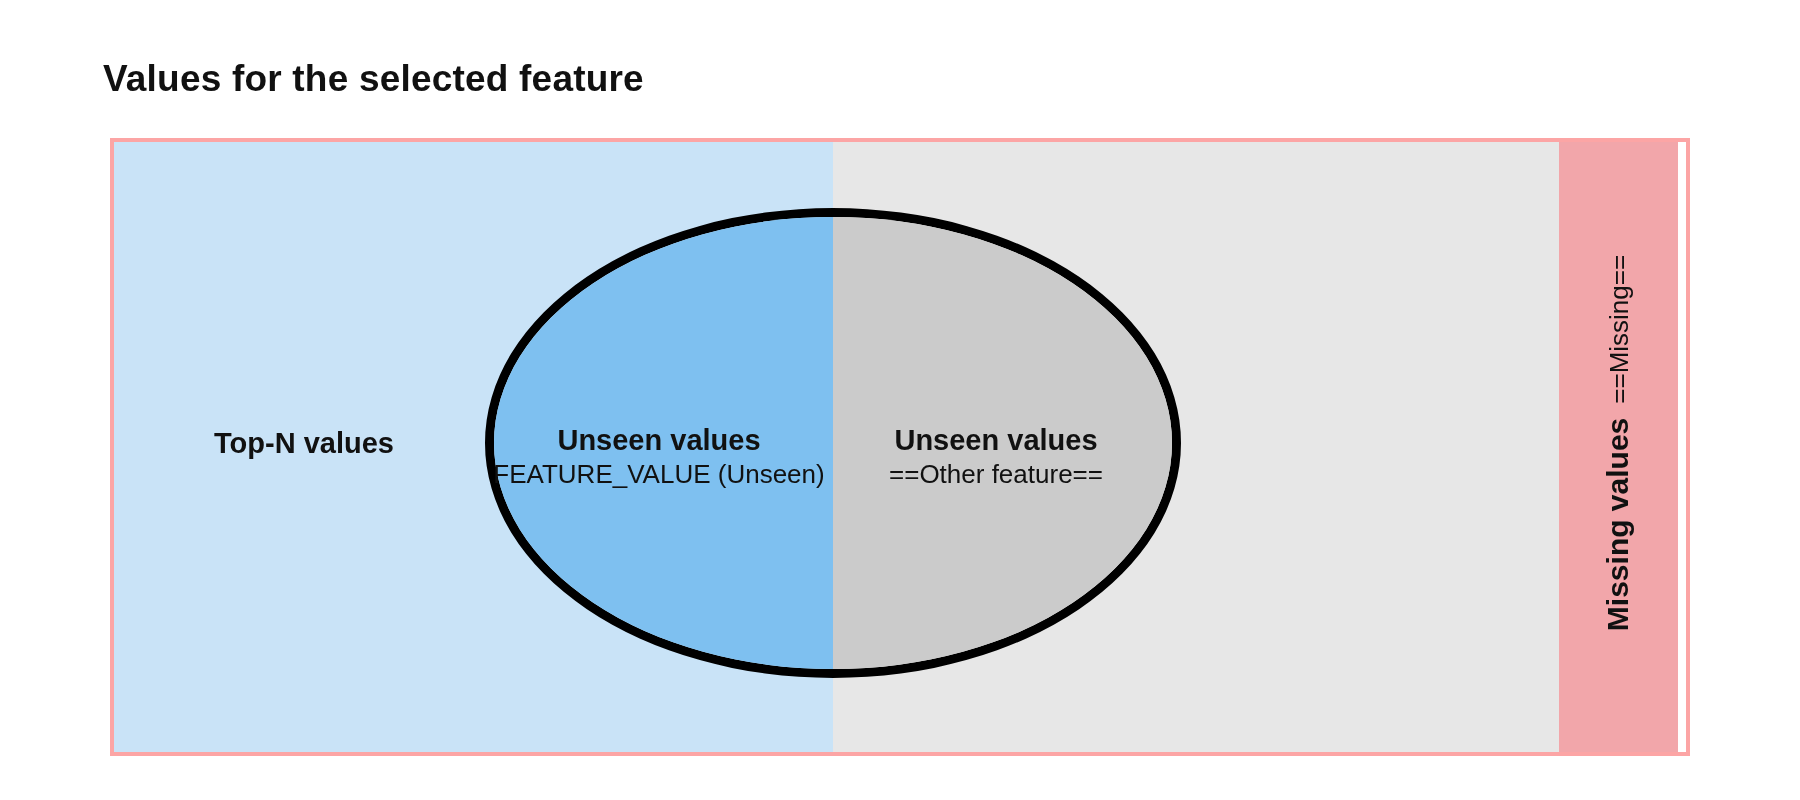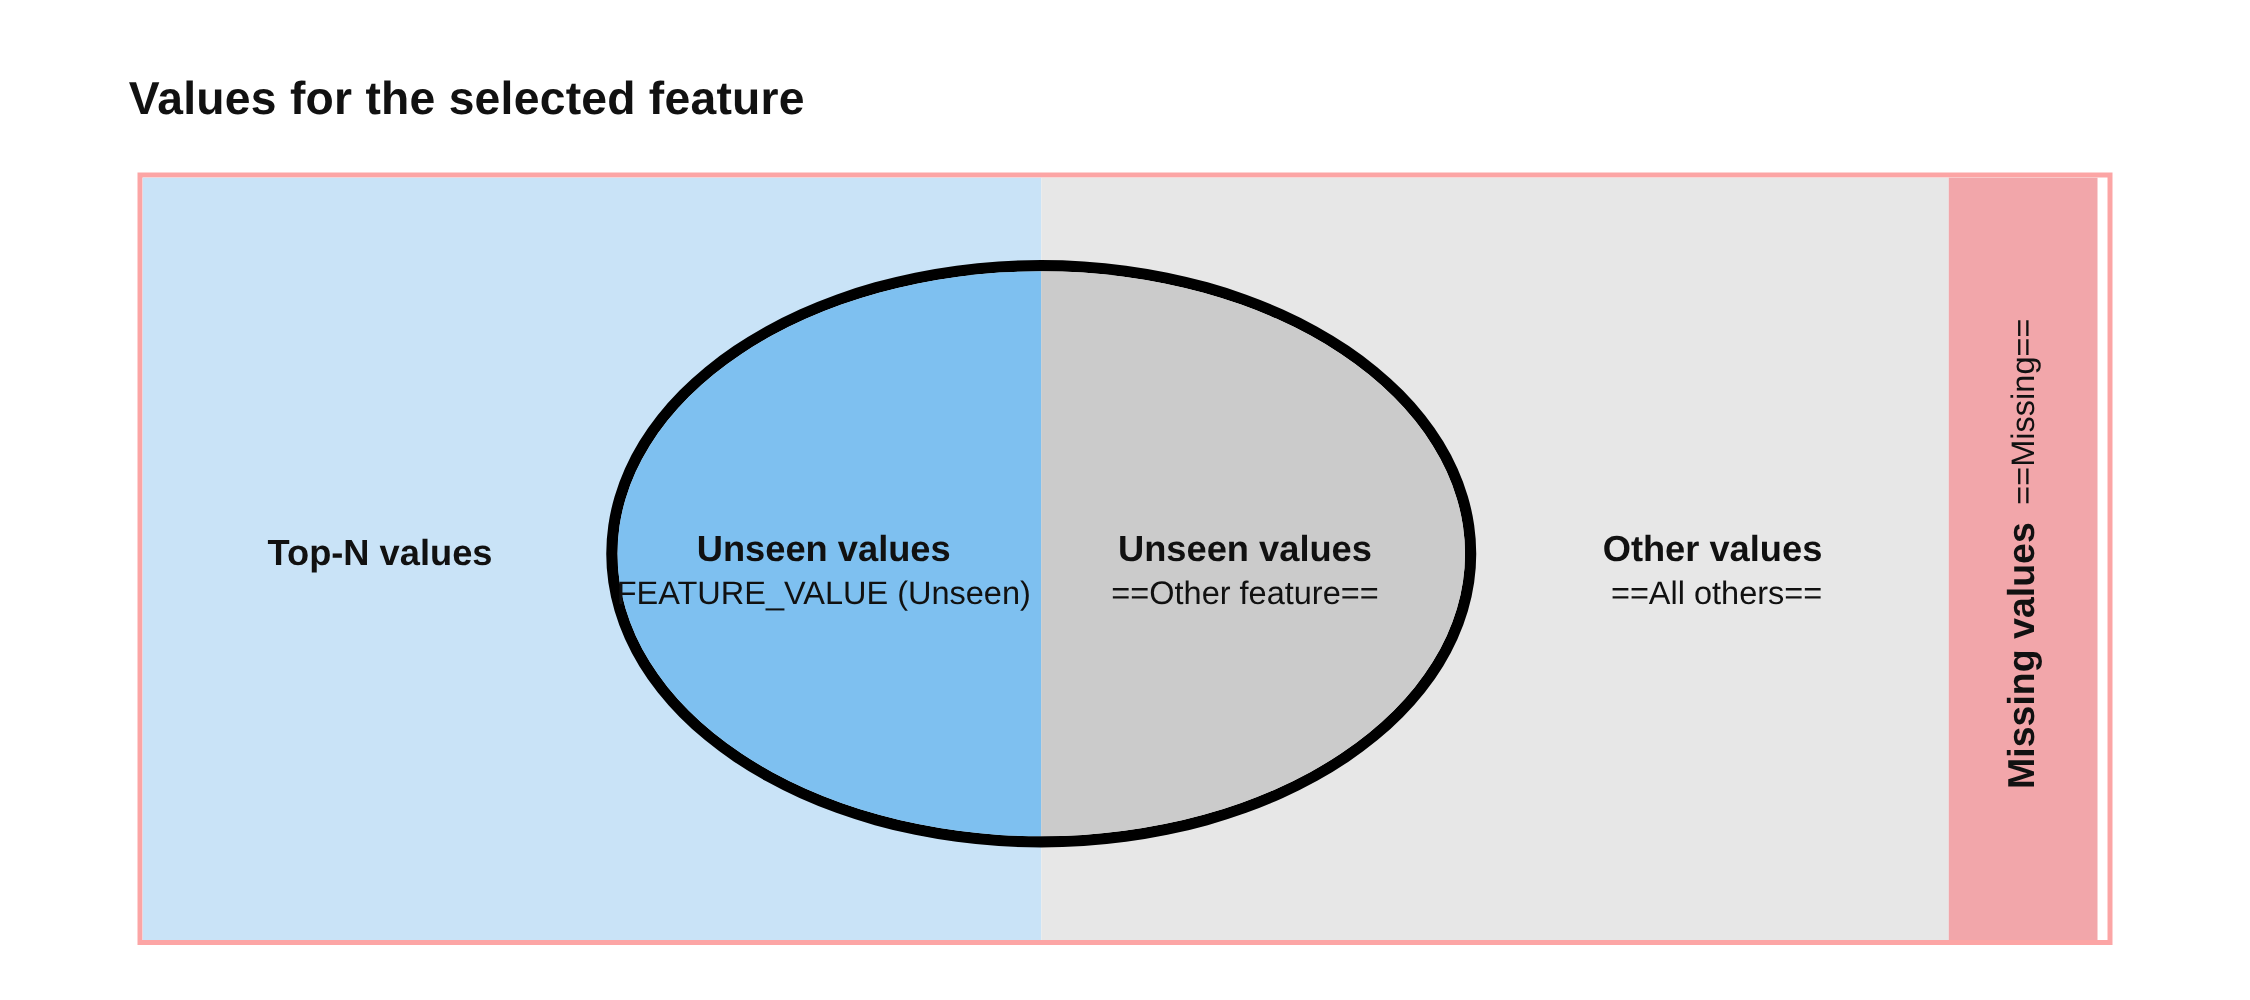--- a/index.html
+++ b/index.html
@@ -110,23 +110,19 @@
     <div class="label-block pos-unseen-blue">
       <span class="label-main">Unseen values</span>
       <span class="label-sub">FEATURE_VALUE (Unseen)</span>
     </div>
 
     <div class="label-block pos-unseen-gray">
       <span class="label-main">Unseen values</span>
       <span class="label-sub">==Other feature==</span>
     </div>
 
-    <div class="label-block pos-others">
-      <span class="label-main">Other values</span>
-      <span class="label-sub">==All others==</span>
-    </div>
 
     <div class="label-block pos-missing">
       <span class="missing-main">Missing values</span><span class="missing-sub">==Missing==</span>
     </div>
 
   </div>
 </div>
 
 </body></html>

